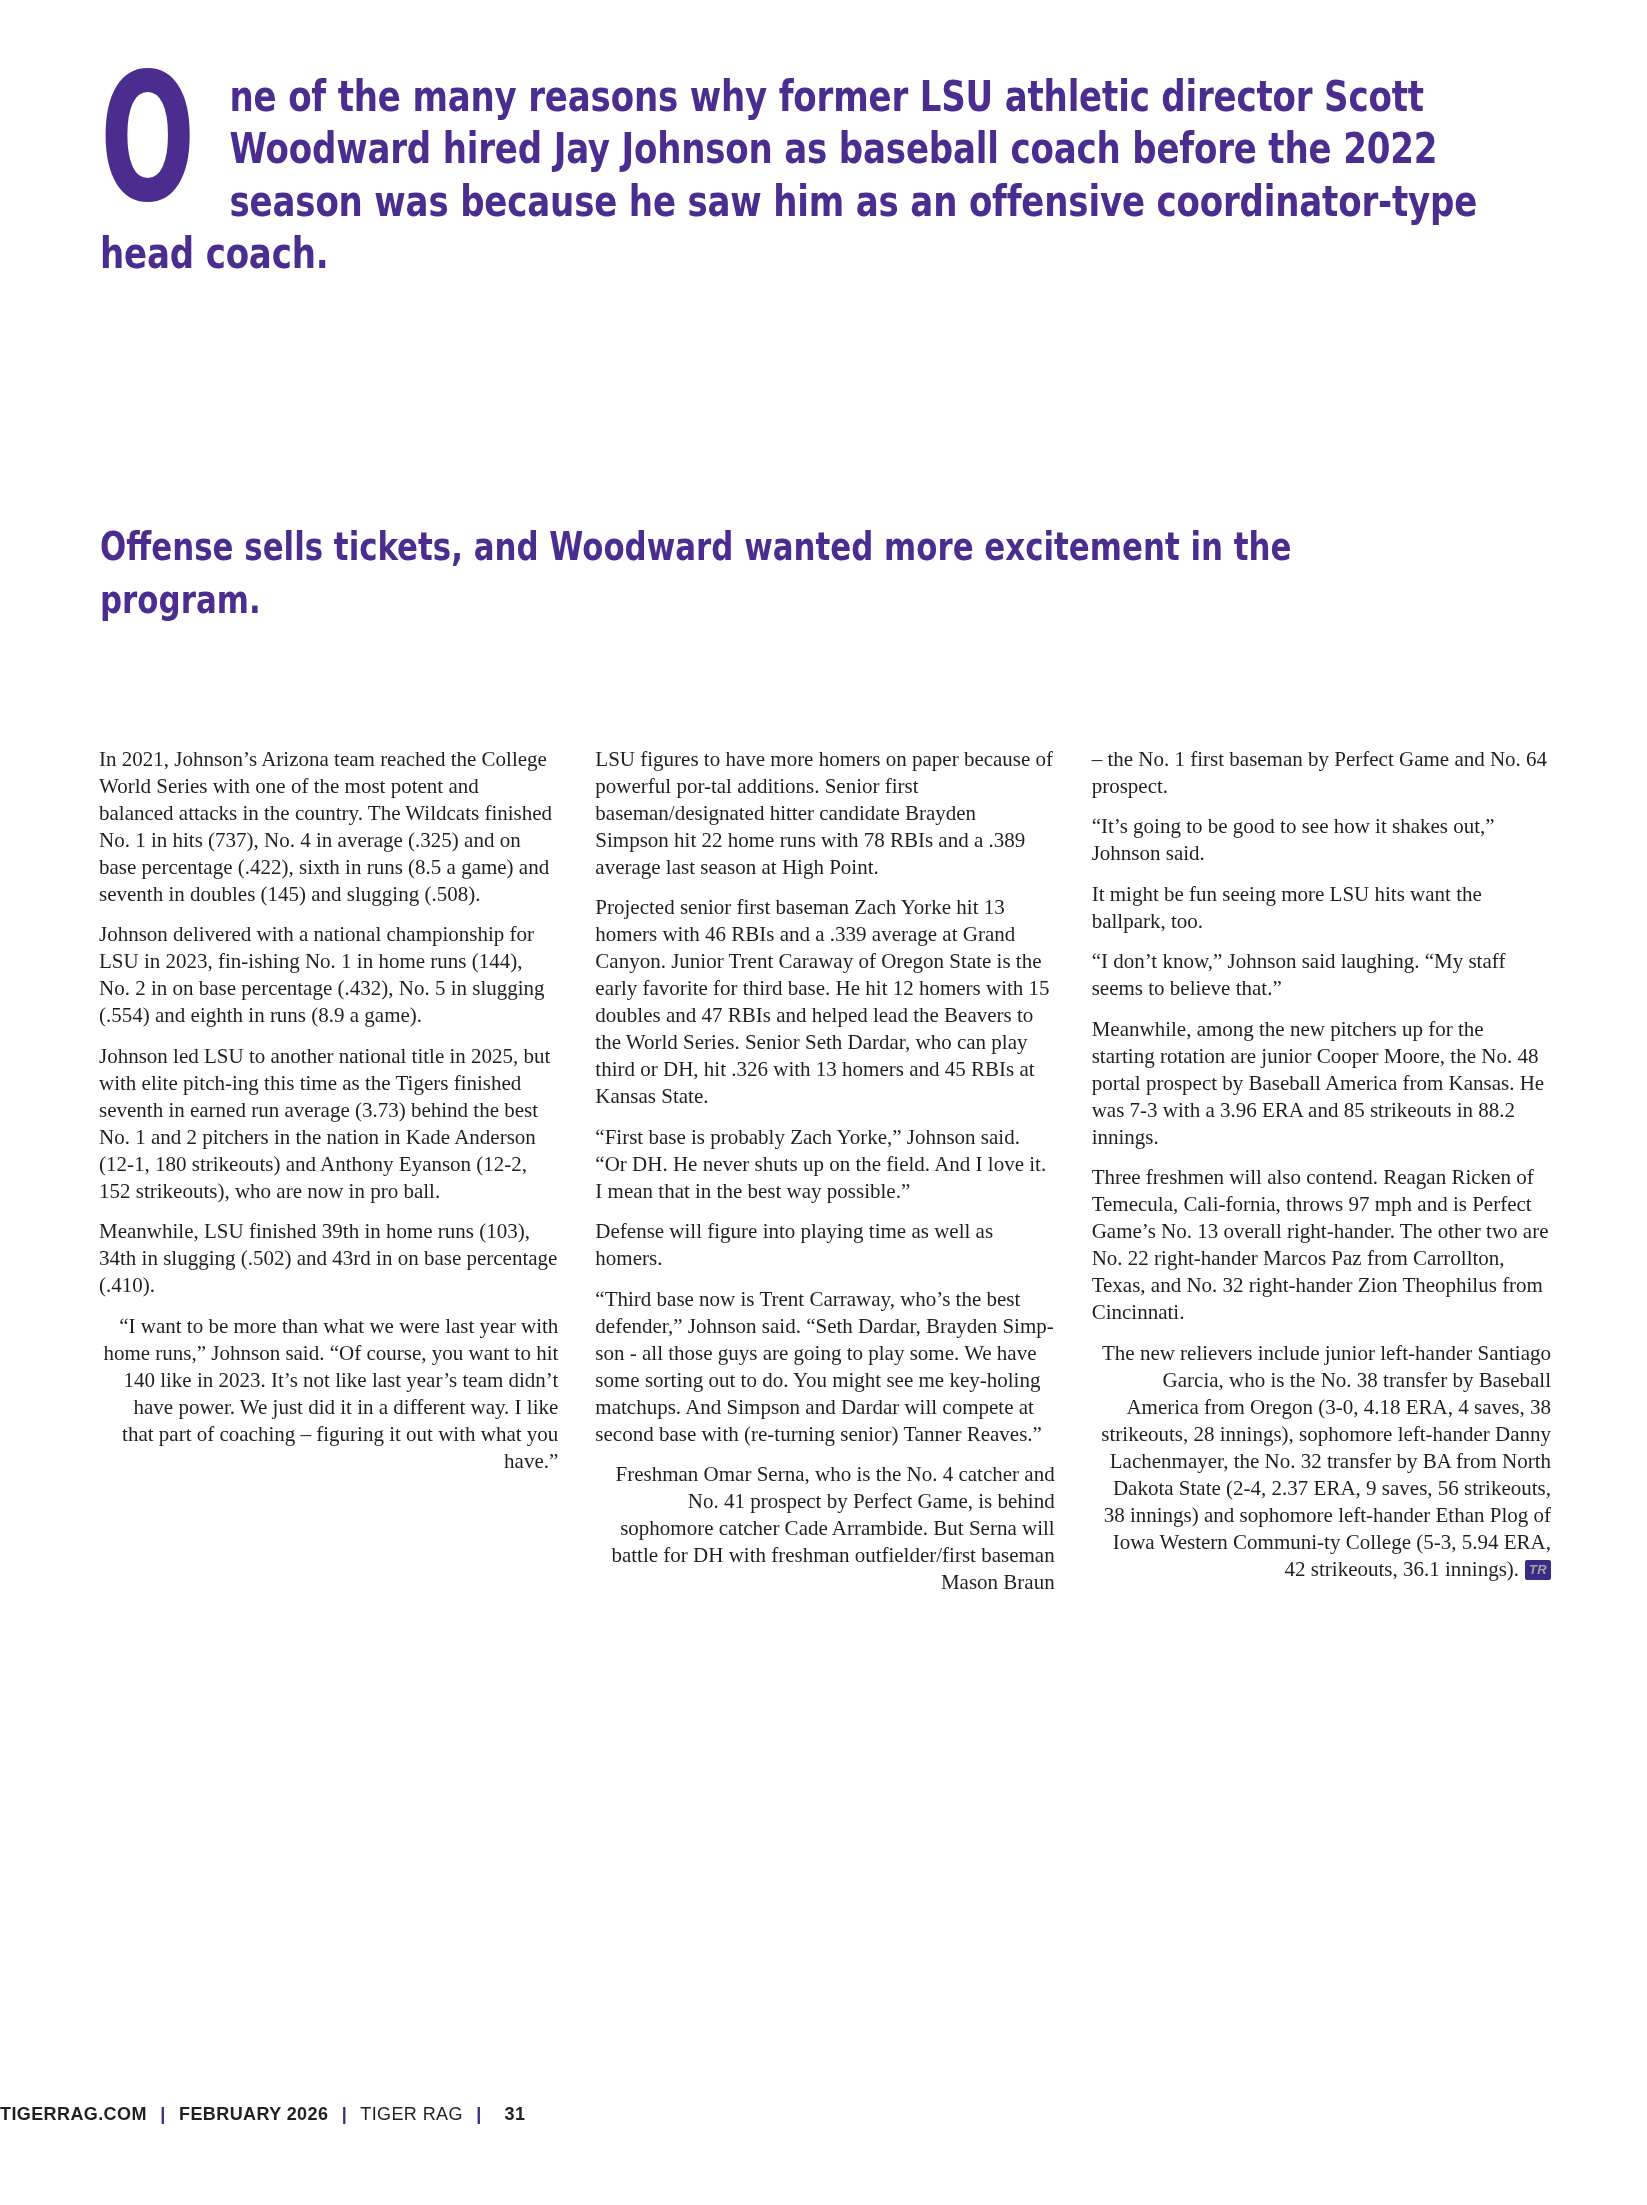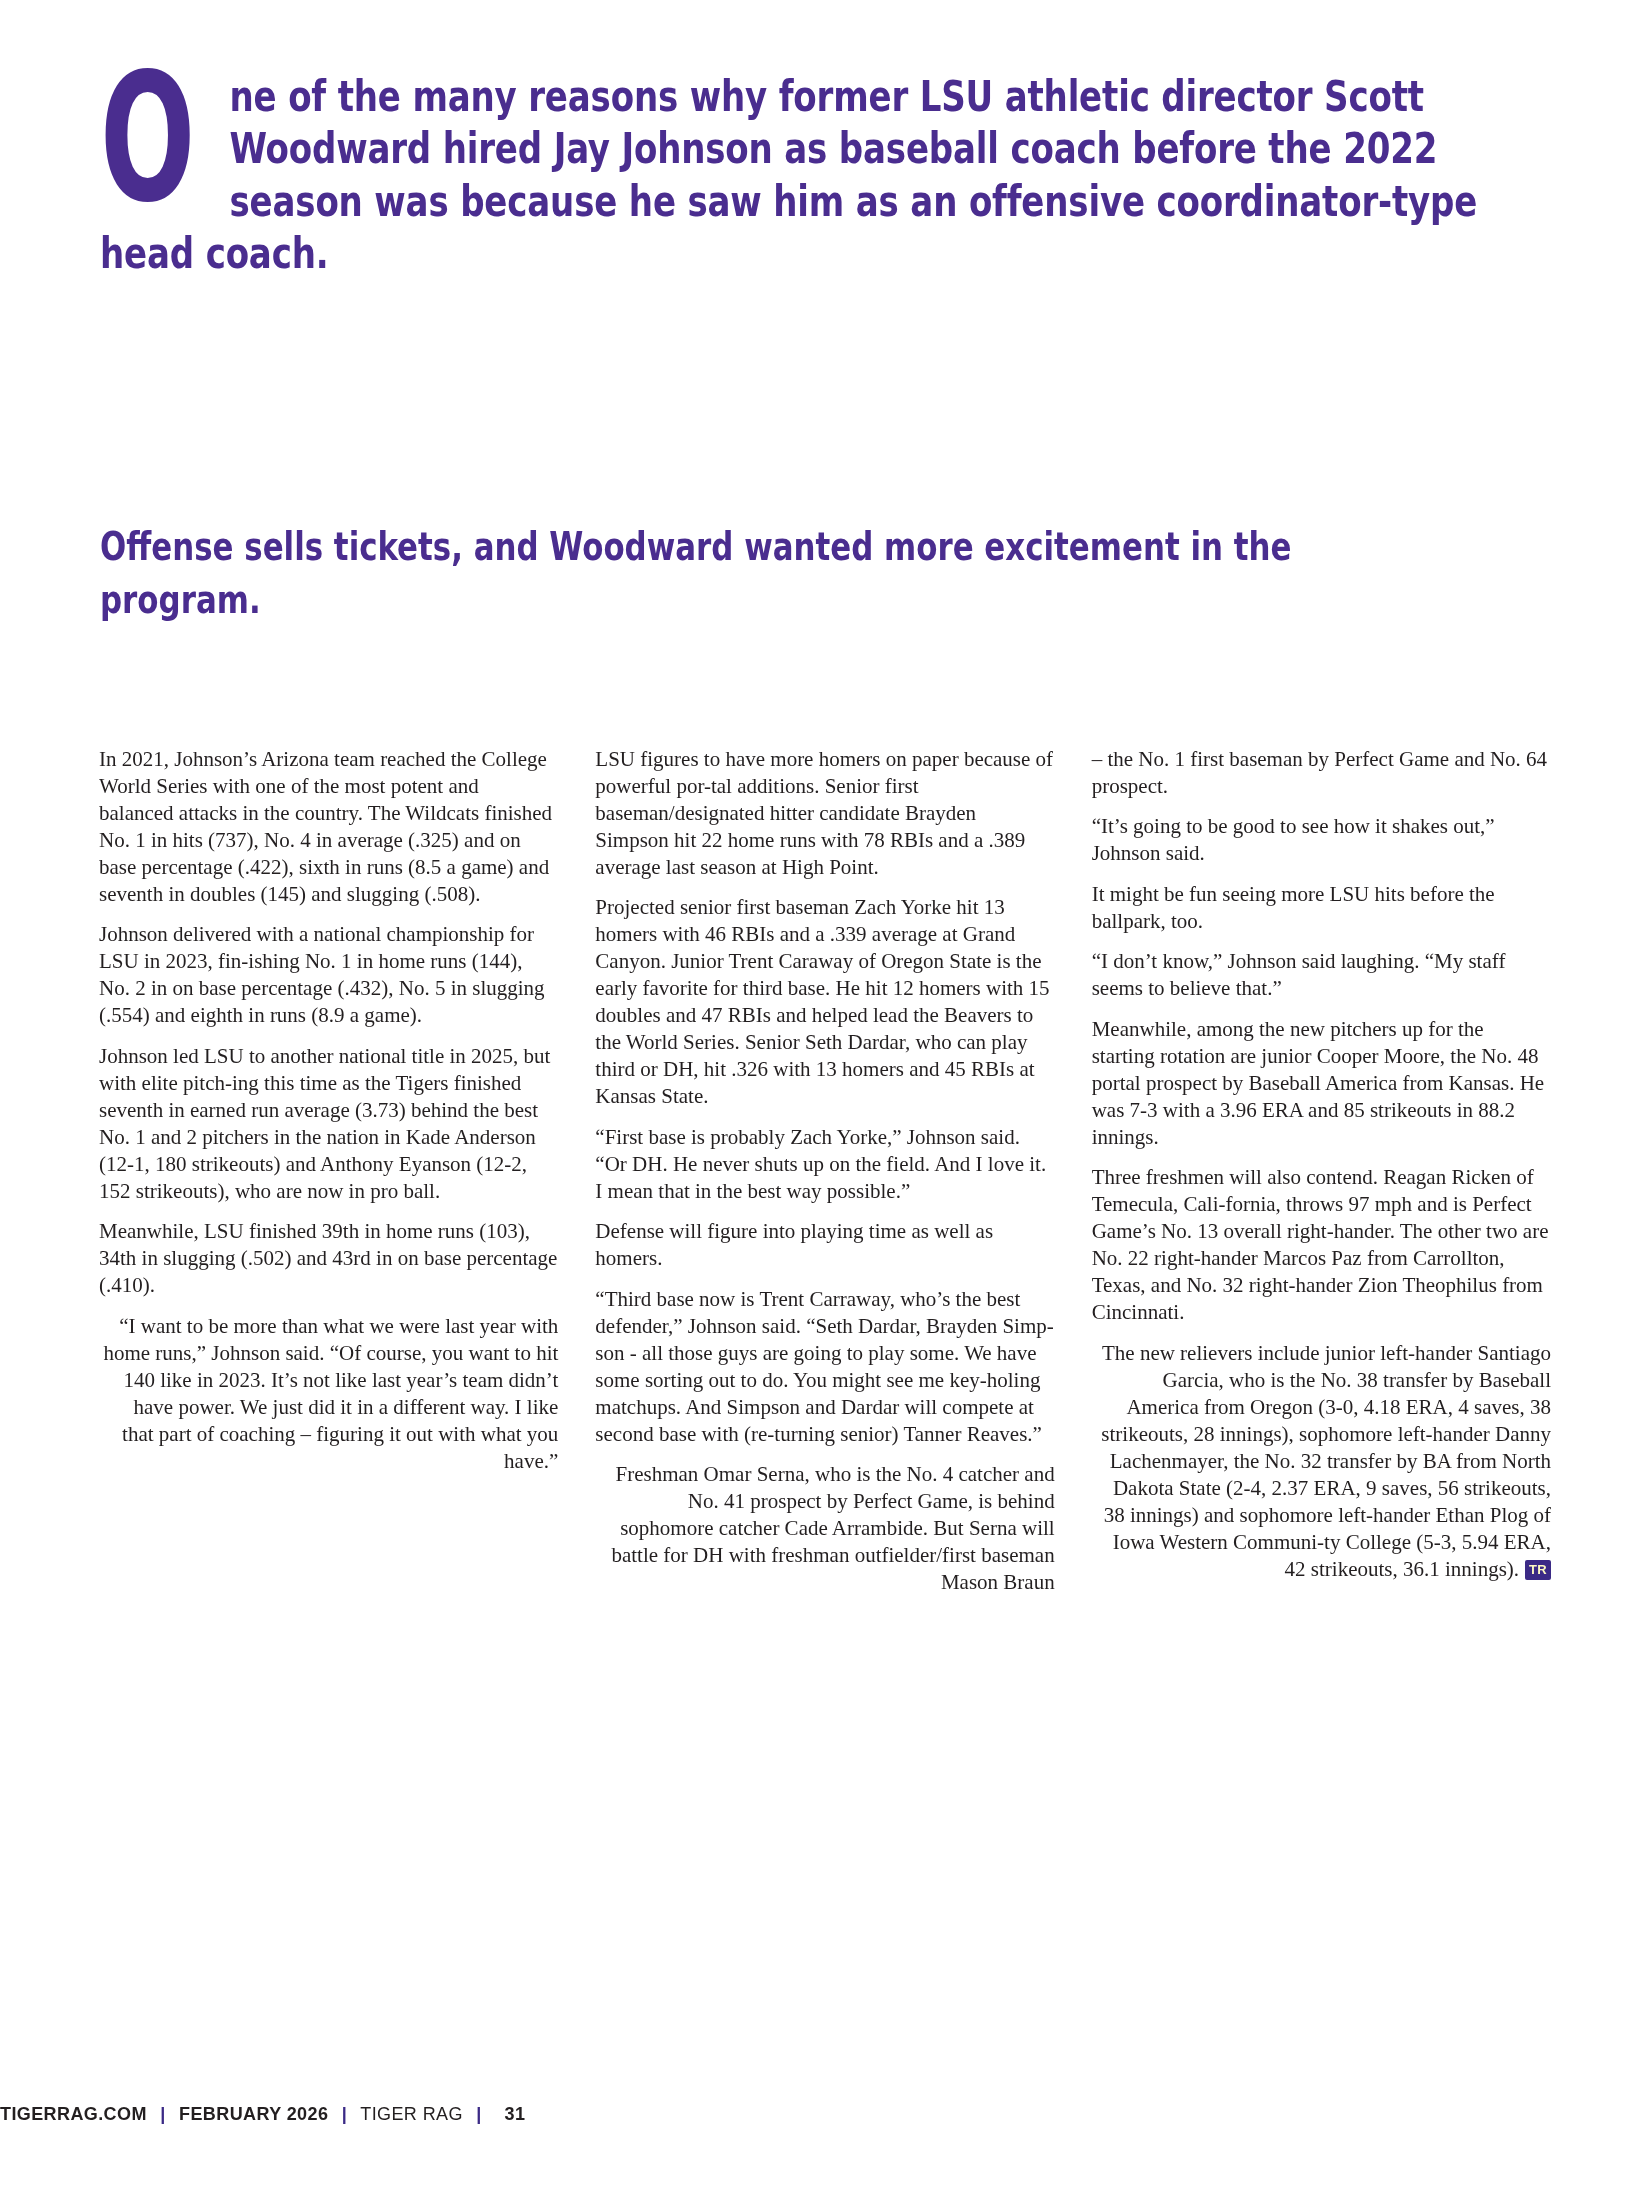--- a/index.html
+++ b/index.html
@@ -92,23 +92,24 @@
   .col p {
     margin: 0 0 13.5px 0;
     text-align: left;
     hyphens: manual;
   }
   .col p:last-child { margin-bottom: 0; text-align: right; }
 
   .tr-mark {
     display: inline-block;
     background: #3b2a86;
-    color: #fef9c3;
+    color: #a3a3a3;
     font-family: "Liberation Sans", sans-serif;
     font-weight: 700;
+    font-style: italic;
     font-size: 13px;
     line-height: 1;
     padding: 3.4px 4px 4px 4px;
     border-radius: 2px;
     vertical-align: 1.4px;
     margin-left: 6px;
     letter-spacing: 0.3px;
   }
 
   
@@ -156,21 +157,21 @@
       <p>Projected senior first baseman Zach Yorke hit 13 homers with 46 RBIs and a .339 average at Grand Canyon. Junior Trent Caraway of Oregon State is the early favorite for third base. He hit 12 homers with 15 doubles and 47 RBIs and helped lead the Beavers to the World Series. Senior Seth Dardar, who can play third or DH, hit .326 with 13 homers and 45 RBIs at Kansas State.</p>
       <p>“First base is probably Zach Yorke,” Johnson said. “Or DH. He never shuts up on the field. And I love it. I mean that in the best way possible.”</p>
       <p>Defense will figure into playing time as well as homers.</p>
       <p>“Third base now is Trent Carraway, who’s the best defender,” Johnson said. “Seth Dardar, Brayden Simp-son - all those guys are going to play some. We have some sorting out to do. You might see me key-holing matchups. And Simpson and Dardar will compete at second base with (re-turning senior) Tanner Reaves.”</p>
       <p>Freshman Omar Serna, who is the No. 4 catcher and No. 41 prospect by Perfect Game, is behind sophomore catcher Cade Arrambide. But Serna will battle for DH with freshman outfielder/first baseman Mason Braun</p>
     </div>
 
     <div class="col">
       <p>– the No. 1 first baseman by Perfect Game and No. 64 prospect.</p>
       <p>“It’s going to be good to see how it shakes out,” Johnson said.</p>
-      <p>It might be fun seeing more LSU hits before the ballpark, too.</p>
+      <p>It might be fun seeing more LSU hits want the ballpark, too.</p>
       <p>“I don’t know,” Johnson said laughing. “My staff seems to believe that.”</p>
       <p>Meanwhile, among the new pitchers up for the starting rotation are junior Cooper Moore, the No. 48 portal prospect by Baseball America from Kansas. He was 7-3 with a 3.96 ERA and 85 strikeouts in 88.2 innings.</p>
       <p>Three freshmen will also contend. Reagan Ricken of Temecula, Cali-fornia, throws 97 mph and is Perfect Game’s No. 13 overall right-hander. The other two are No. 22 right-hander Marcos Paz from Carrollton, Texas, and No. 32 right-hander Zion Theophilus from Cincinnati.</p>
       <p><span>The new relievers include junior left-hander Santiago Garcia, who is the No. 38 transfer by Baseball America from Oregon (3-0, 4.18 ERA, 4 saves, 38 strikeouts, 28 innings), sophomore left-hander Danny Lachenmayer, the No. 32 transfer by BA from North Dakota State (2-4, 2.37 ERA, 9 saves, 56 strikeouts, 38 innings) and sophomore left-hander Ethan Plog of Iowa Western Communi-ty College (5-3, 5.94 ERA, 42 strikeouts, 36.1 innings).</span><span class="tr-mark">TR</span></p>
     </div>
 
   </div>
 
   <div class="footer">
     <span class="site">TIGERRAG.COM</span>

